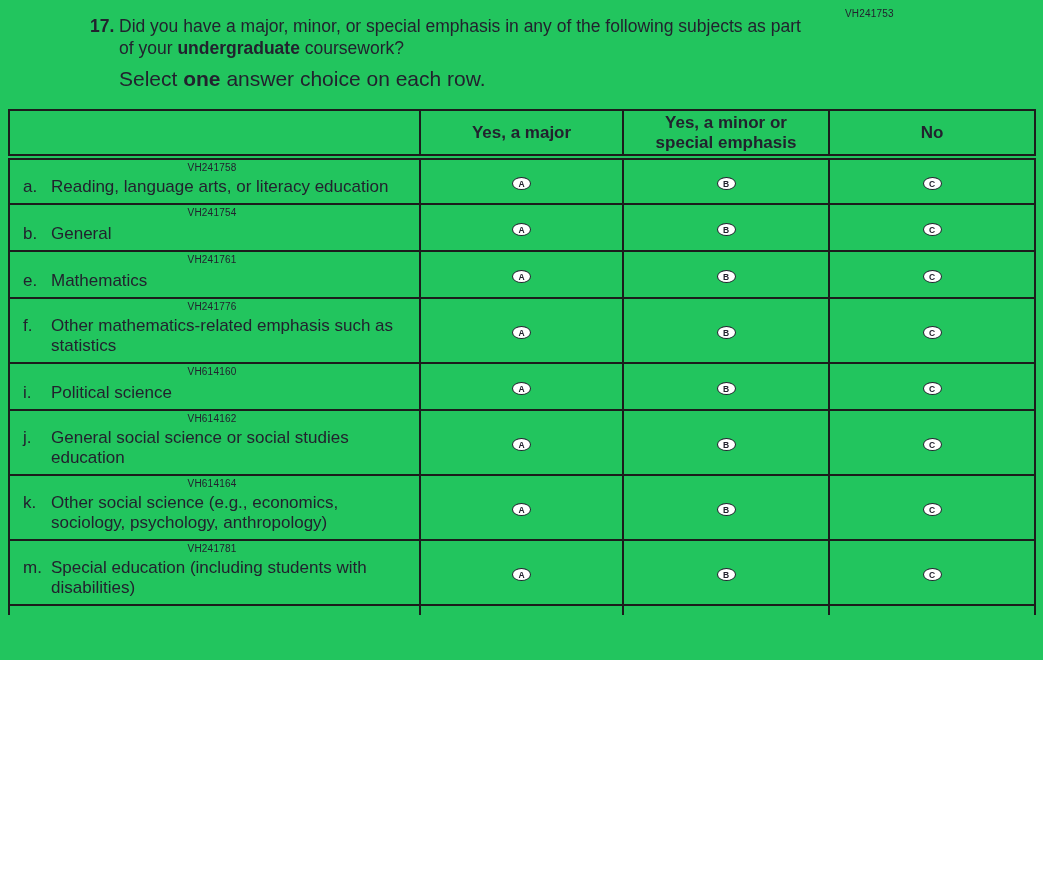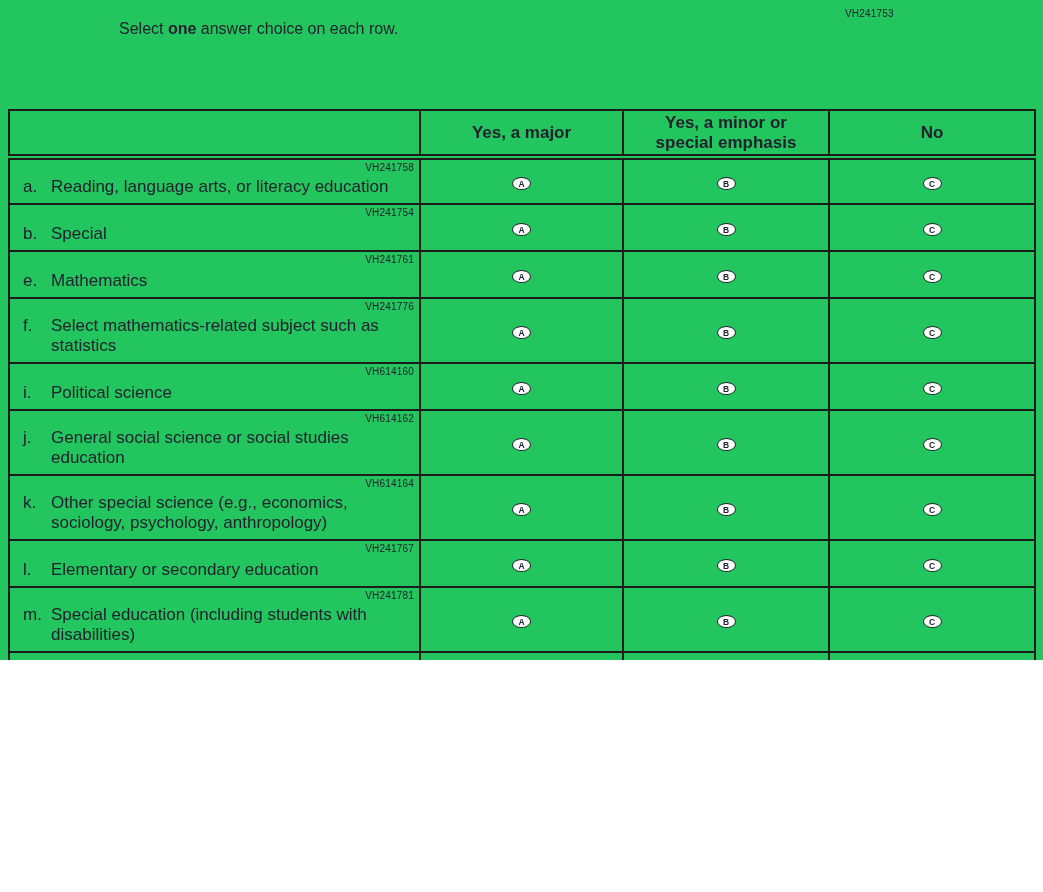--- a/index.html
+++ b/index.html
@@ -26,21 +26,21 @@
     top: 15px;
     left: 90px;
     width: 760px;
     font-size: 17.5px;
     line-height: 22px;
   }
   .q-row { display: flex; }
   .q-num { font-weight: bold; width: 29px; flex: 0 0 auto; }
   .q-text {}
   .bold { font-weight: bold; }
-  .instruction { margin-top: 3px; margin-left: 29px; font-size: 16px; }
+  .instruction { margin-top: 9px; margin-left: 29px; font-size: 21px; }
 
   table.qtable {
     position: absolute;
     top: 109px;
     left: 8px;
     width: 1026px;
     border-collapse: collapse;
     table-layout: fixed;
   }
   .qtable col.c-subject { width: 411px; }
@@ -64,21 +64,21 @@
   tr.single td { height: 47px; }
   tr.tall td   { height: 65px; }
 
   td.subj { padding: 0; vertical-align: top; }
   .subj-inner {
     height: 100%;
     display: flex;
     flex-direction: column;
   }
   .vcode {
-    text-align: right;
+    text-align: center;
     font-size: 10px;
     line-height: 1;
     padding: 3px 5px 0 0;
     letter-spacing: 0.2px;
   }
   .subj-label {
     margin-top: auto;
     display: flex;
     padding: 0 6px 6px 13px;
     font-size: 17px;
@@ -106,20 +106,26 @@
   tr.stub td { height: 10px; border-bottom: none; }
 </style>
 </head>
 <body>
 
 <div class="page">
 
   <div class="top-code">VH241753</div>
 
   <div class="question-block">
+    <div class="q-row">
+      <span class="q-num">17.</span>
+      <span class="q-text"><span>Did you have a major, minor, or special emphasis in any of the following subjects as part</span><br>
+        <span>of your </span><span class="bold">undergraduate</span><span> coursework?</span>
+      </span>
+    </div>
     <div class="instruction">
       <span>Select </span><span class="bold">one</span><span> answer choice on each row.</span>
     </div>
   </div>
 
   <table class="qtable">
     <colgroup>
       <col class="c-subject">
         <col class="c-major">
         <col class="c-minor">
@@ -155,21 +161,21 @@
               <span>C</span>
             </span></td>
       </tr>
 
       <tr class="single">
         <td class="subj">
             <div class="subj-inner">
           <div class="vcode">VH241754</div>
           <div class="subj-label">
                 <span class="item-letter">b.</span>
-                <span class="item-text">Special</span>
+                <span class="item-text">General</span>
               </div>
         </div>
           </td>
         <td class="opt"><span class="bubble">
               <span>A</span>
             </span></td>
         <td class="opt"><span class="bubble">
               <span>B</span>
             </span></td>
         <td class="opt"><span class="bubble">
@@ -199,21 +205,21 @@
               <span>C</span>
             </span></td>
       </tr>
 
       <tr class="tall">
         <td class="subj">
             <div class="subj-inner">
           <div class="vcode">VH241776</div>
           <div class="subj-label">
                 <span class="item-letter">f.</span>
-                <span class="item-text">Select mathematics-related subject such as statistics</span>
+                <span class="item-text">Other mathematics-related emphasis such as statistics</span>
               </div>
         </div>
           </td>
         <td class="opt"><span class="bubble">
               <span>A</span>
             </span></td>
         <td class="opt"><span class="bubble">
               <span>B</span>
             </span></td>
         <td class="opt"><span class="bubble">
@@ -264,55 +270,35 @@
               <span>C</span>
             </span></td>
       </tr>
 
       <tr class="tall">
         <td class="subj">
             <div class="subj-inner">
           <div class="vcode">VH614164</div>
           <div class="subj-label">
                 <span class="item-letter">k.</span>
-                <span class="item-text">Other special science (e.g., economics, sociology, psychology, anthropology)</span>
-              </div>
-        </div>
-          </td>
-        <td class="opt"><span class="bubble">
-              <span>A</span>
-            </span></td>
-        <td class="opt"><span class="bubble">
-              <span>B</span>
-            </span></td>
-        <td class="opt"><span class="bubble">
-              <span>C</span>
-            </span></td>
-      </tr>
-
-      <tr class="single">
-        <td class="subj">
-            <div class="subj-inner">
-          <div class="vcode">VH241767</div>
-          <div class="subj-label">
-                <span class="item-letter">l.</span>
-                <span class="item-text">Elementary or secondary education</span>
-              </div>
-        </div>
-          </td>
-        <td class="opt"><span class="bubble">
-              <span>A</span>
-            </span></td>
-        <td class="opt"><span class="bubble">
-              <span>B</span>
-            </span></td>
-        <td class="opt"><span class="bubble">
-              <span>C</span>
-            </span></td>
-      </tr>
+                <span class="item-text">Other social science (e.g., economics, sociology, psychology, anthropology)</span>
+              </div>
+        </div>
+          </td>
+        <td class="opt"><span class="bubble">
+              <span>A</span>
+            </span></td>
+        <td class="opt"><span class="bubble">
+              <span>B</span>
+            </span></td>
+        <td class="opt"><span class="bubble">
+              <span>C</span>
+            </span></td>
+      </tr>
+
 
       <tr class="tall">
         <td class="subj">
             <div class="subj-inner">
           <div class="vcode">VH241781</div>
           <div class="subj-label">
                 <span class="item-letter">m.</span>
                 <span class="item-text">Special education (including students with disabilities)</span>
               </div>
         </div>

